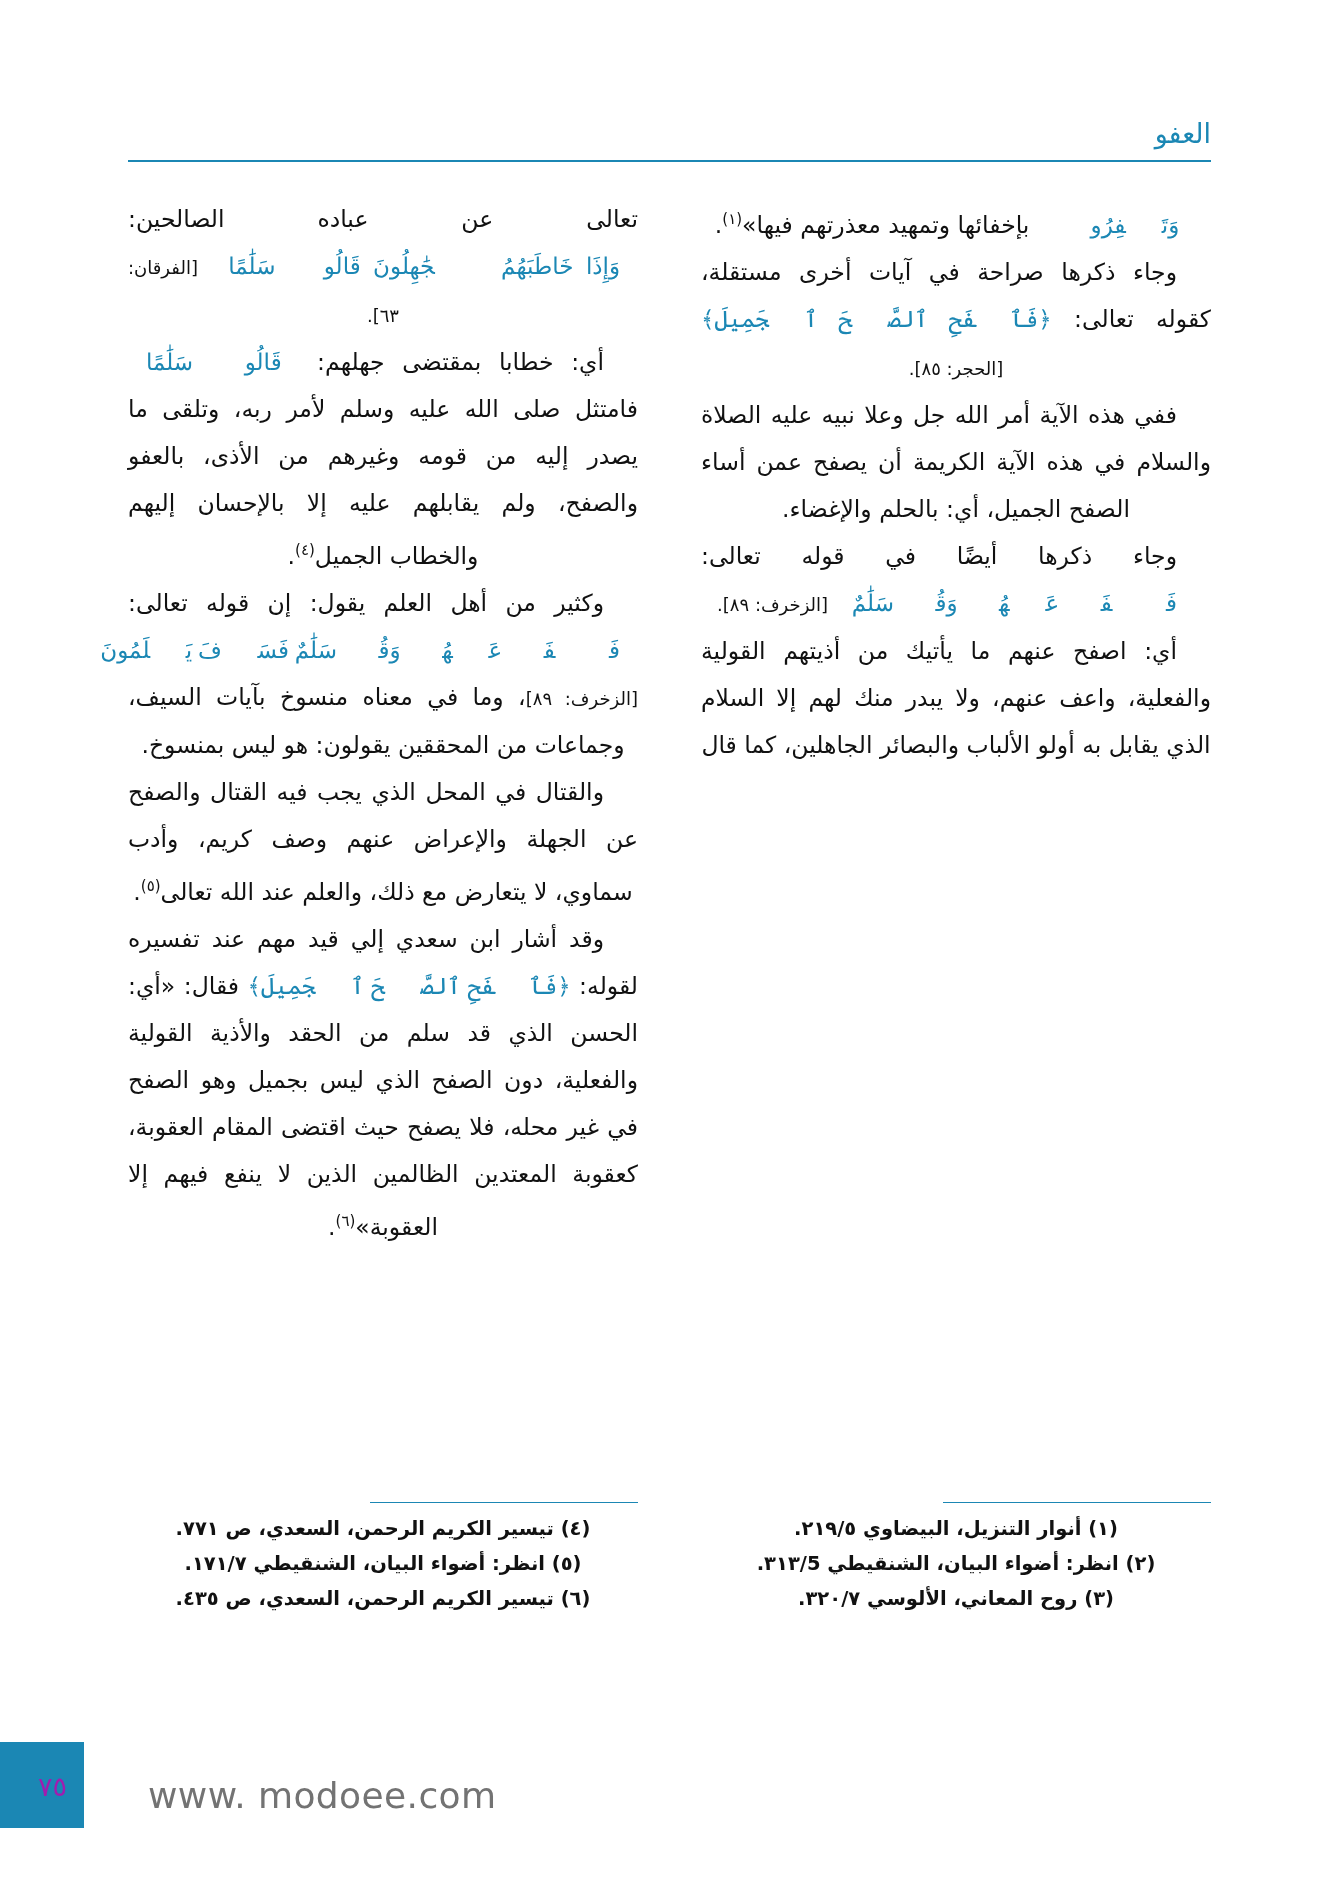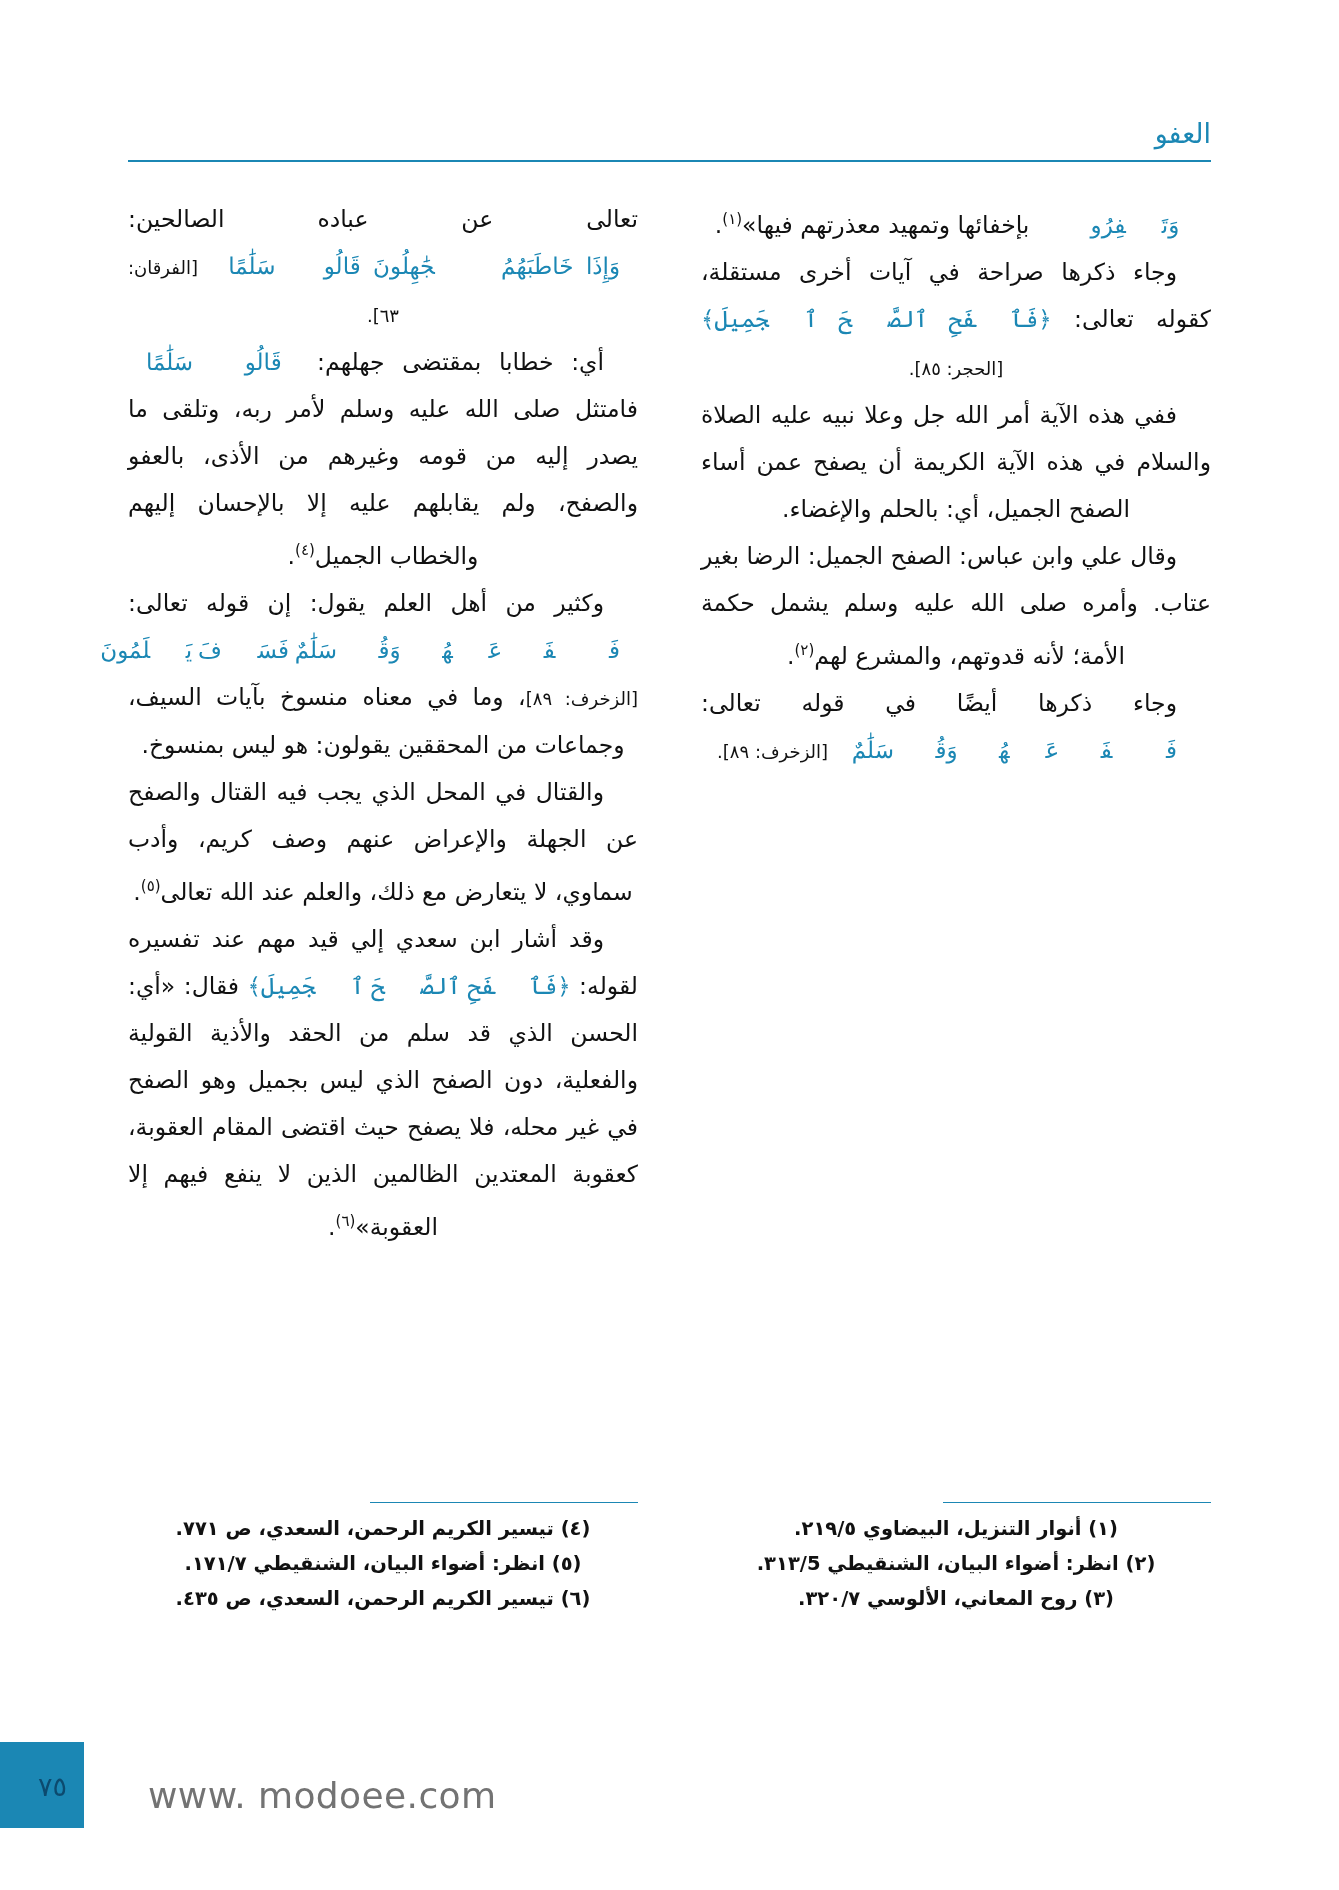--- a/index.html
+++ b/index.html
@@ -121,21 +121,21 @@
     left: 0;
     right: 0;
     bottom: 0;
     height: 150px;
   }
   .page-number {
     position: absolute;
     left: 38px;
     bottom: 88px;
     font-size: 27px;
-    color: #0c4a6e;
+    color: #a21caf;
     z-index: 3;
   }
   .page-tab {
     position: absolute;
     left: -36px;
     bottom: 62px;
     width: 120px;
     height: 86px;
     background: #1b87b4;
     z-index: 2;
@@ -160,22 +160,22 @@
     <div class="header-rule"></div>
   </div>
 
   <div class="cols">
 
     <div class="col col-right">
       <div class="col-body" id="right-body">
           <p class="para noind"><span class="quran">﴿وَتَغۡفِرُوا۟﴾</span><span> بإخفائها وتمهيد معذرتهم فيها»</span><sup class="fn">(١)</sup><span>.</span></p>
           <p class="para"><span>وجاء ذكرها صراحة في آيات أخرى مستقلة، كقوله تعالى: </span><span class="quran">﴿فَٱصۡفَحِ ٱلصَّفۡحَ ٱلۡجَمِيلَ﴾</span><span class="ref"> [الحجر: ٨٥].</span></p>
           <p class="para"><span>ففي هذه الآية أمر الله جل وعلا نبيه عليه الصلاة والسلام في هذه الآية الكريمة أن يصفح عمن أساء الصفح الجميل، أي: بالحلم والإغضاء.</span></p>
-          <p class="para"><span>وقال علي وابن عباس: الصفح الجميل: الرضا بغير عتاب. وأمره صلى الله عليه وسلم يشمل حكمة الأمة؛ لأنه قدوتهم، والمشرع لهم</span><sup class="fn">(٢)</sup><span>.</span></p>
           <p class="para"><span>وجاء ذكرها أيضًا في قوله تعالى: </span><span class="quran">﴿فَٱصۡفَحۡ عَنۡهُمۡ وَقُلۡ سَلَٰمٌ﴾</span><span class="ref"> [الزخرف: ٨٩].</span></p>
+          <p class="para"><span>أي: اصفح عنهم ما يأتيك من أذيتهم القولية والفعلية، واعف عنهم، ولا يبدر منك لهم إلا السلام الذي يقابل به أولو الألباب والبصائر الجاهلين، كما قال</span></p>
         </div>
       <div class="fn-block">
         <div class="fn-rule"></div>
         <div id="right-fns">
             <span class="fn-line">(١)  أنوار التنزيل، البيضاوي ٢١٩/٥.</span>
             <span class="fn-line">(٢)  انظر: أضواء البيان، الشنقيطي ٣١٣/5.</span>
             <span class="fn-line">(٣)  روح المعاني، الألوسي ٣٢٠/٧.</span>
           </div>
       </div>
     </div>

